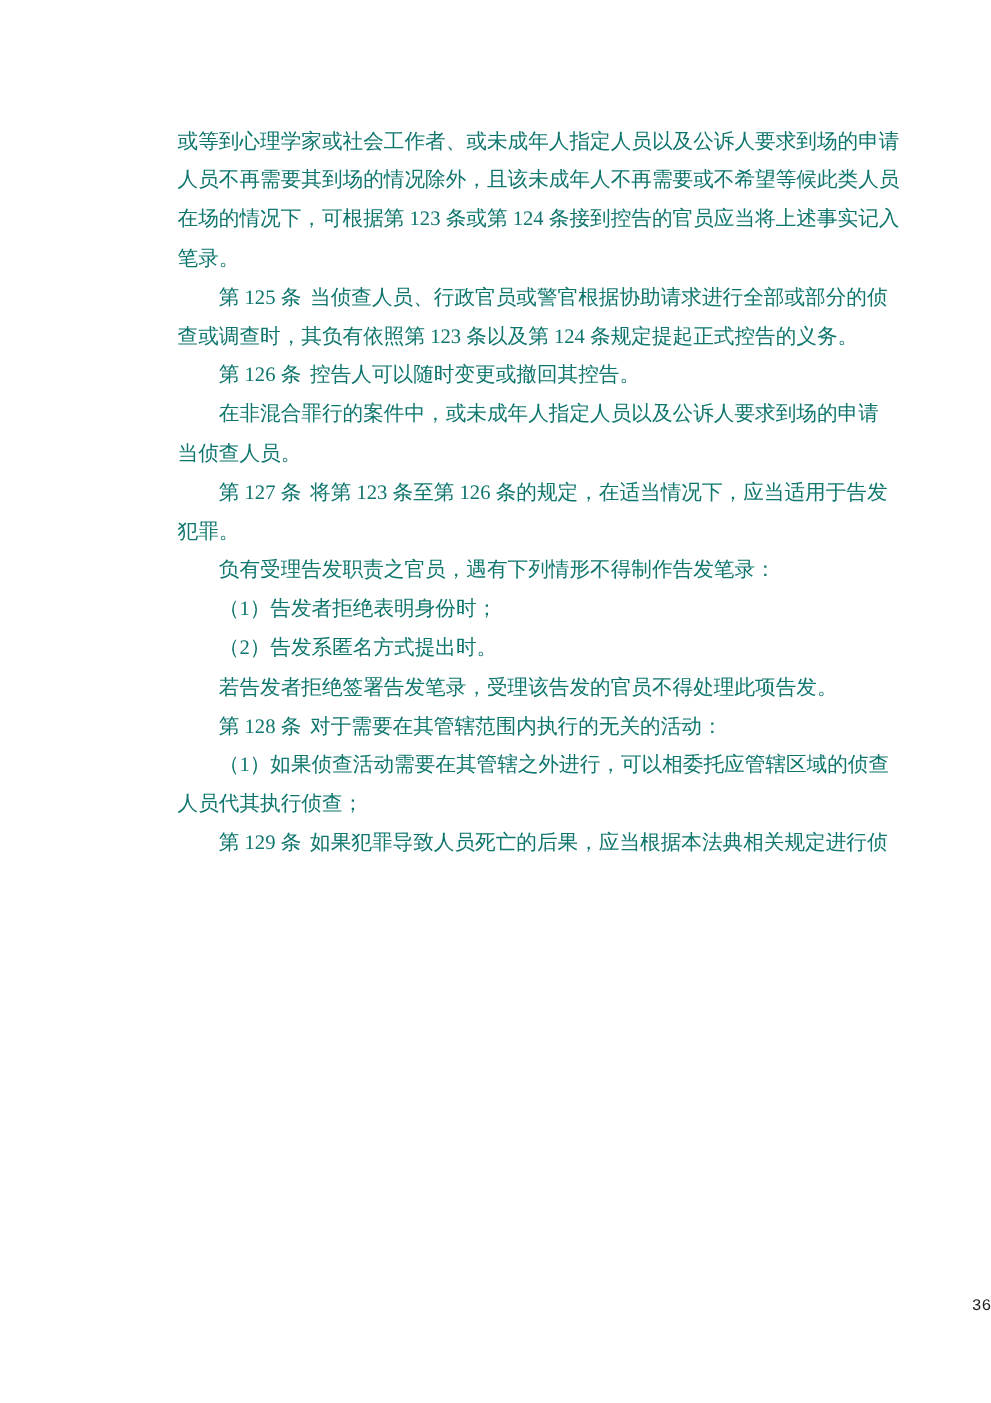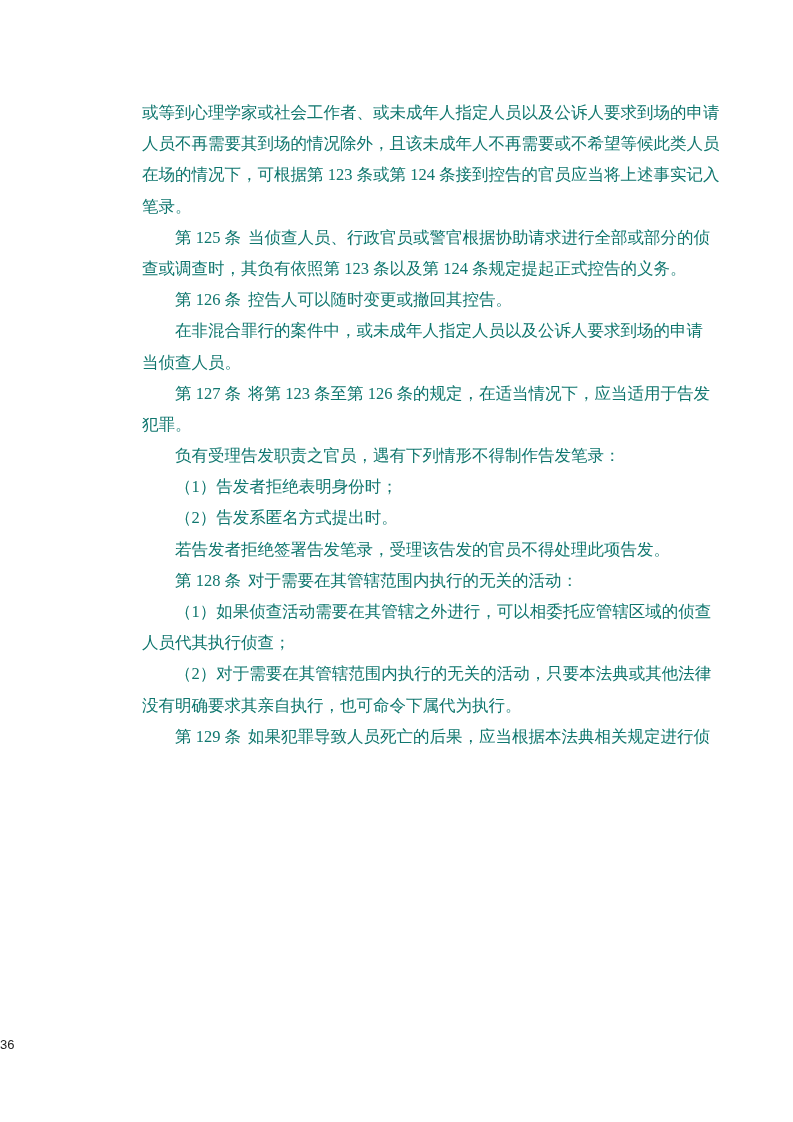--- a/index.html
+++ b/index.html
@@ -29,22 +29,22 @@
   .line.indent { padding-left: 33px; }
   .article-label {
     font-weight: normal;
     margin-right: 7px;
   }
   .page-number {
     position: absolute;
     left: 0;
     right: 0;
     top: 1037px;
-    text-align: left;
-    font-family: Liberation Sans, sans-serif;
+    text-align: right;
+    font-family: Liberation Mono, monospace;
     font-size: 13px;
     color: #222222;
   }
 </style>
 </head>
 <body>
 
 <div class="page">
   <div class="text-block">
       <div>
@@ -81,21 +81,17 @@
         <div class="line indent"><span>若告发者拒绝签署告发笔录，受理该告发的官员不得处理此项告发。</span></div>
       </div>
       <div>
         <div class="line indent"><span class="article-label">第 128 条</span><span>对于需要在其管辖范围内执行的无关的活动：</span></div>
       </div>
       <div>
         <div class="line indent"><span>（1）如果侦查活动需要在其管辖之外进行，可以相委托应管辖区域的侦查</span></div>
         <div class="line"><span>人员代其执行侦查；</span></div>
       </div>
       <div>
-        <div class="line indent"><span>（2）对于需要在其管辖范围内执行的无关的活动，只要本法典或其他法律</span></div>
-        <div class="line"><span>没有明确要求其亲自执行，也可命令下属代为执行。</span></div>
-      </div>
-      <div>
         <div class="line indent"><span class="article-label">第 129 条</span><span>如果犯罪导致人员死亡的后果，应当根据本法典相关规定进行侦</span></div>
       </div>
     </div>
   <div class="page-number">36</div>
 </div>
 
 </body></html>

